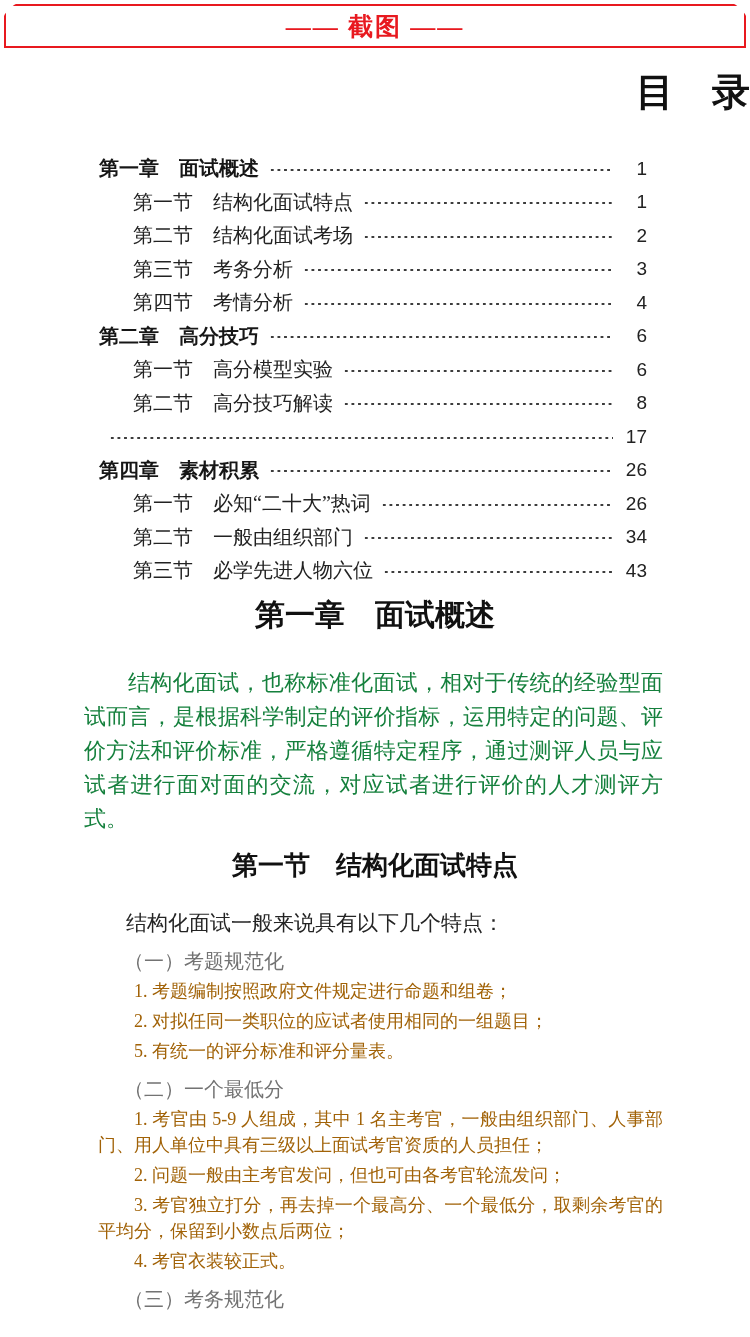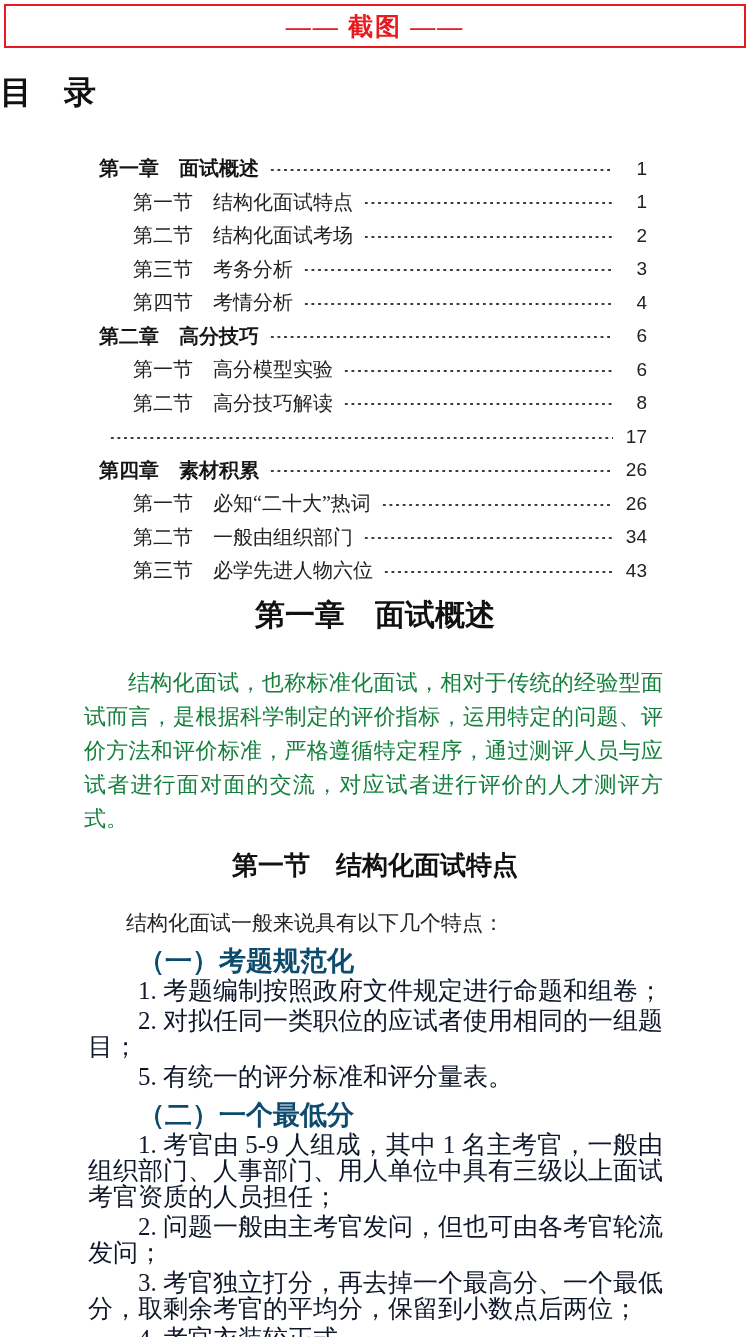--- a/index.html
+++ b/index.html
@@ -3,43 +3,44 @@
 <meta charset="utf-8">
 <style>
   html,body{margin:0;padding:0;background:#ffffff;}
   .page{
     position:relative;
     width:750px;height:1337px;
     background:#ffffff;
     color:#1d1d1d;
     overflow:hidden;
     font-family:"Liberation Serif",serif;
+    border-radius:31px;
   }
   
   .banner{
     margin:4px 4px 0 4px;
     height:44px;
     border:2px solid #e8191f;
     display:flex;align-items:center;justify-content:center;
     box-sizing:border-box;
   }
   .banner-text{
     color:#e8191f;
     font-family:"Liberation Serif",serif;
     font-weight:bold;
     font-size:25px;
     letter-spacing:2px;
   }
   
   .toc-title{
     margin:24px 0 0 0;
-    text-align:left;
-    font-family:"Liberation Sans",sans-serif;
-    font-weight:bold;
-    font-size:32px;
+    text-align:right;
+    font-family:"Liberation Sans",sans-serif;
+    font-weight:bold;
+    font-size:38px;
     line-height:40px;
     color:#111;
   }
   .toc{margin:40px 103px 0 99px;}
   .toc-row{
     display:flex;align-items:center;
     height:33.5px;
     font-size:20px;
     color:#222;
   }
@@ -100,33 +101,33 @@
   .lead{
     margin:0;
     font-size:21px;
     line-height:26px;
     text-indent:2em;
     color:#242424;
   }
   .block-h{
     margin:12px 0 4px 0;
     font-family:"Liberation Sans",sans-serif;
-    font-weight:bold;
-    font-size:27px;
+    font-weight:normal;
+    font-size:20px;
     line-height:26px;
     text-indent:2em;
-    color:#0c4a6e;
+    color:#737373;
   }
   .item{
-    margin:0 0 4px 4px;
-    font-size:25px;
+    margin:0 0 4px 14px;
+    font-size:18px;
     line-height:26px;
     text-indent:2em;
     text-align:justify;
-    color:#0f172a;
+    color:#a16207;
   }
 </style>
 </head>
 <body>
 
 <div class="page">
 
   <div class="banner">
     <span class="banner-text">—— 截图 ——</span>
   </div>

